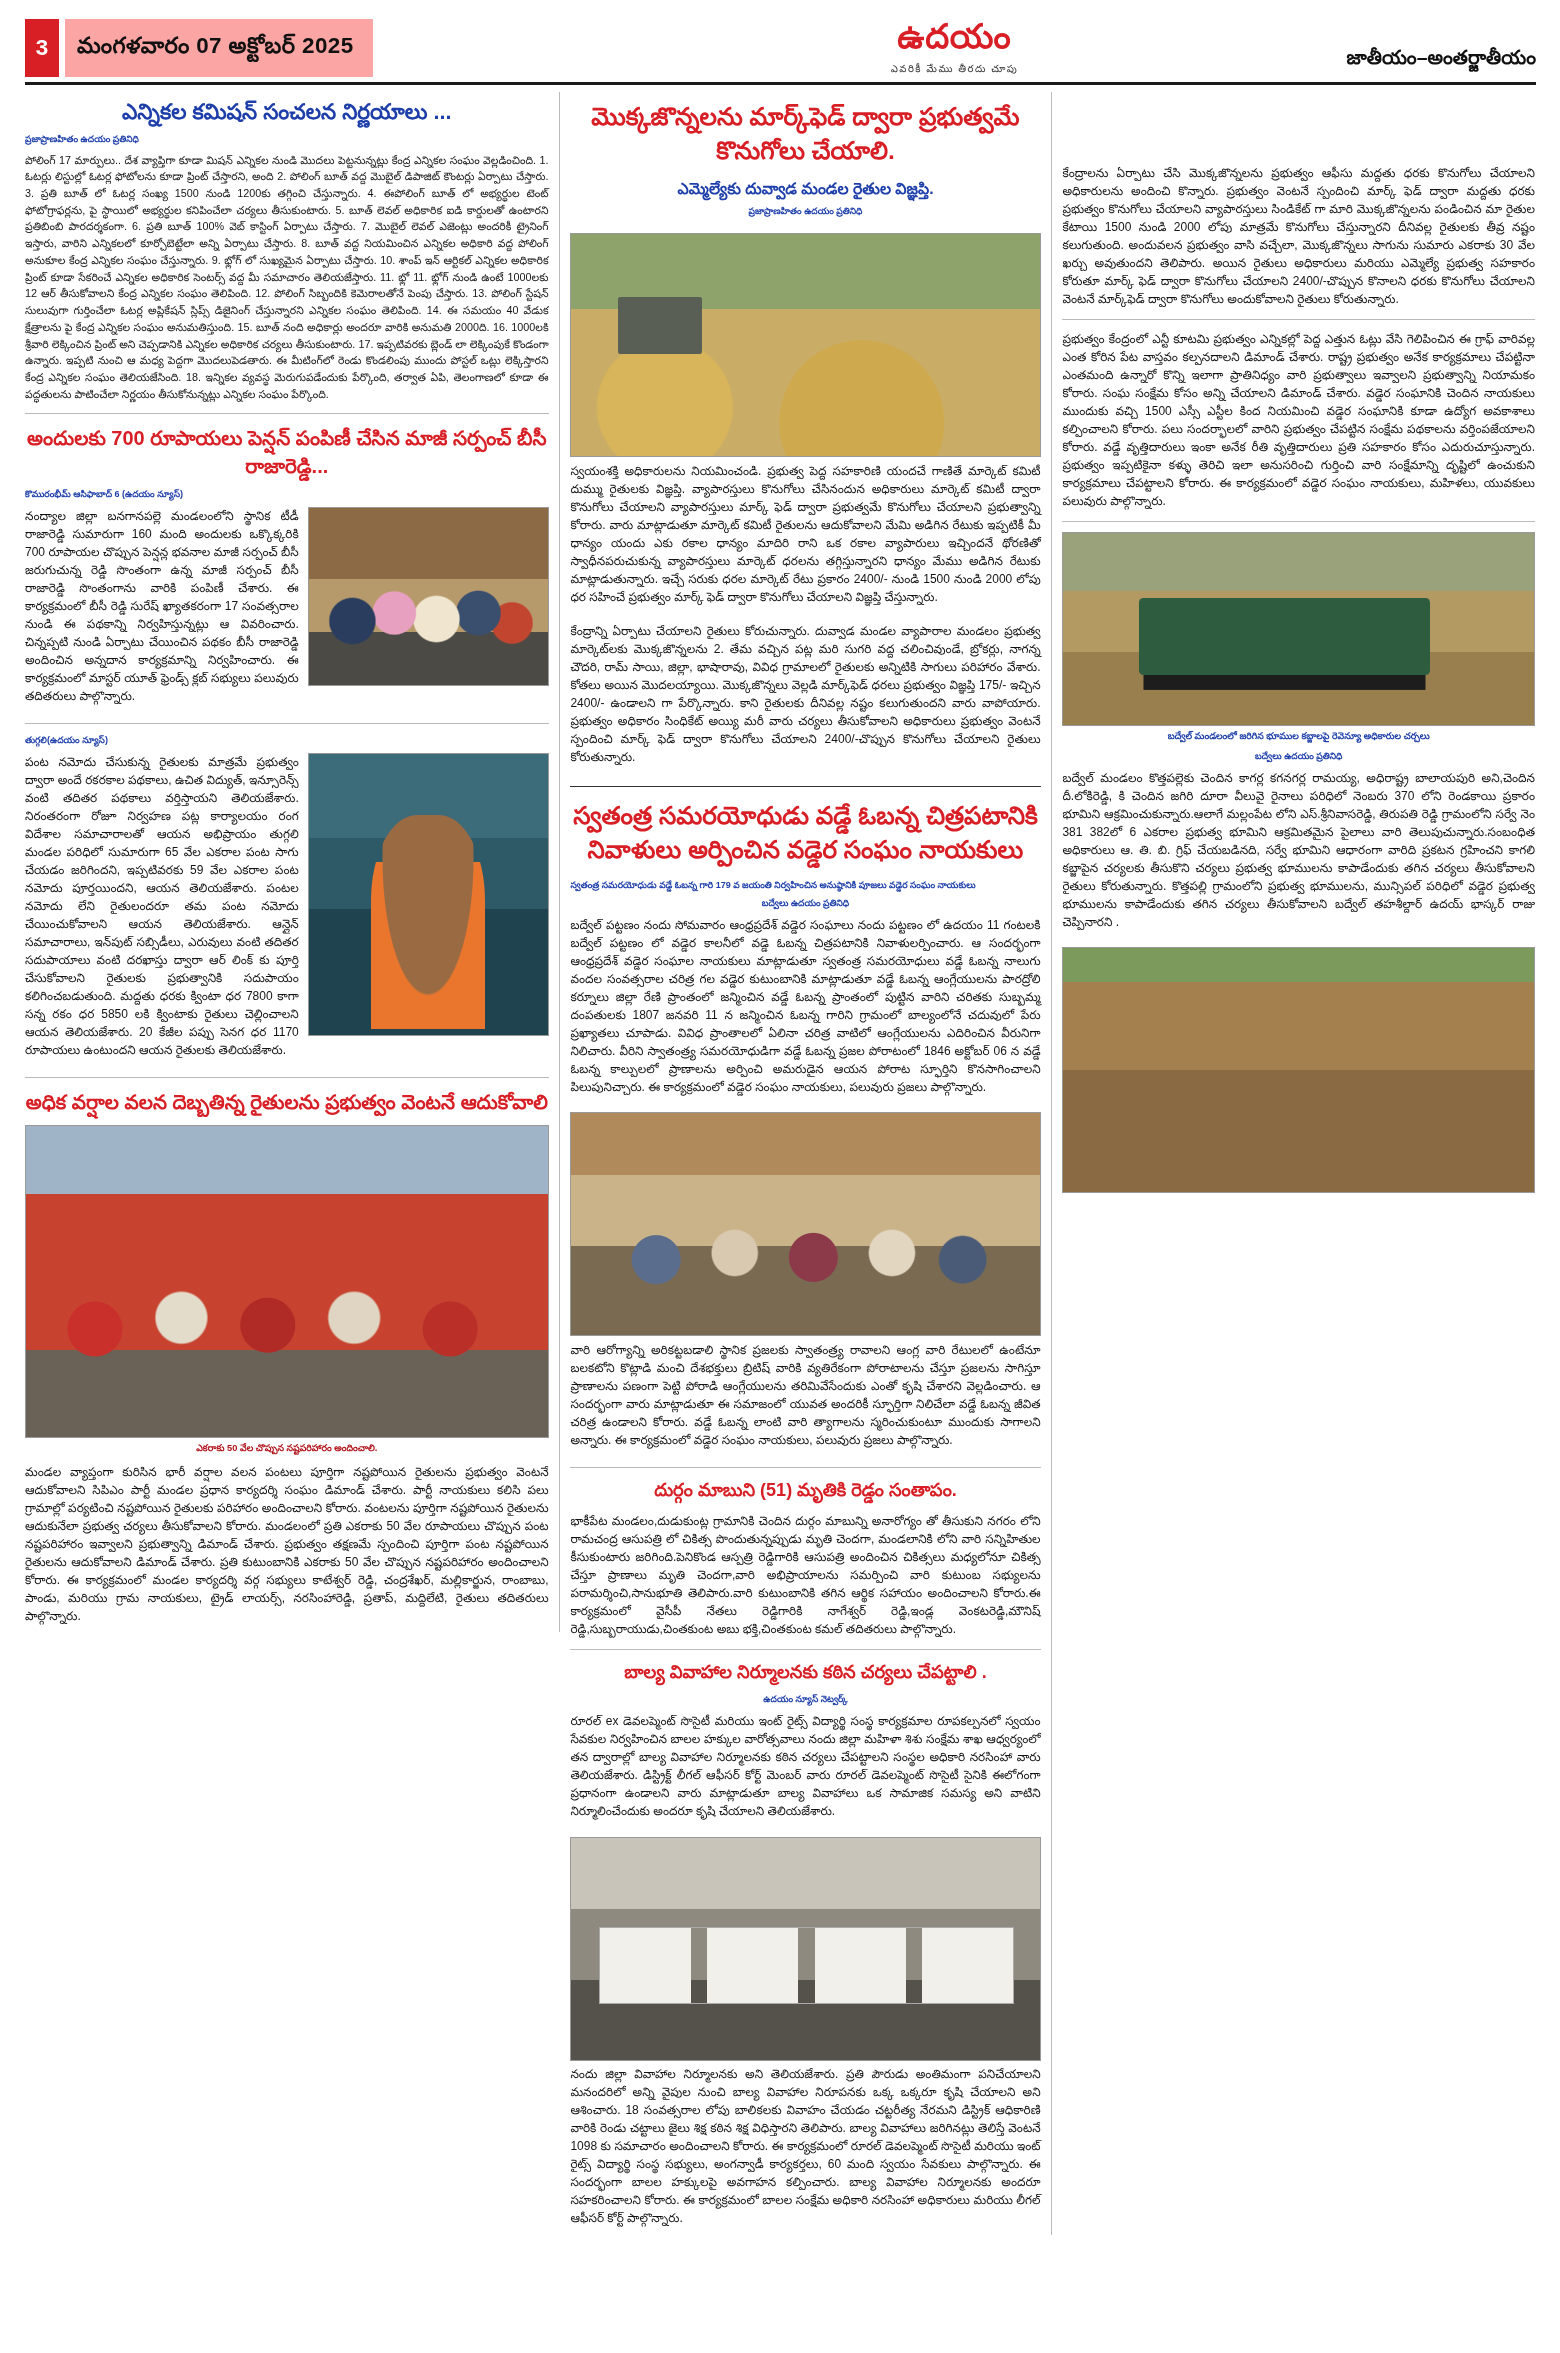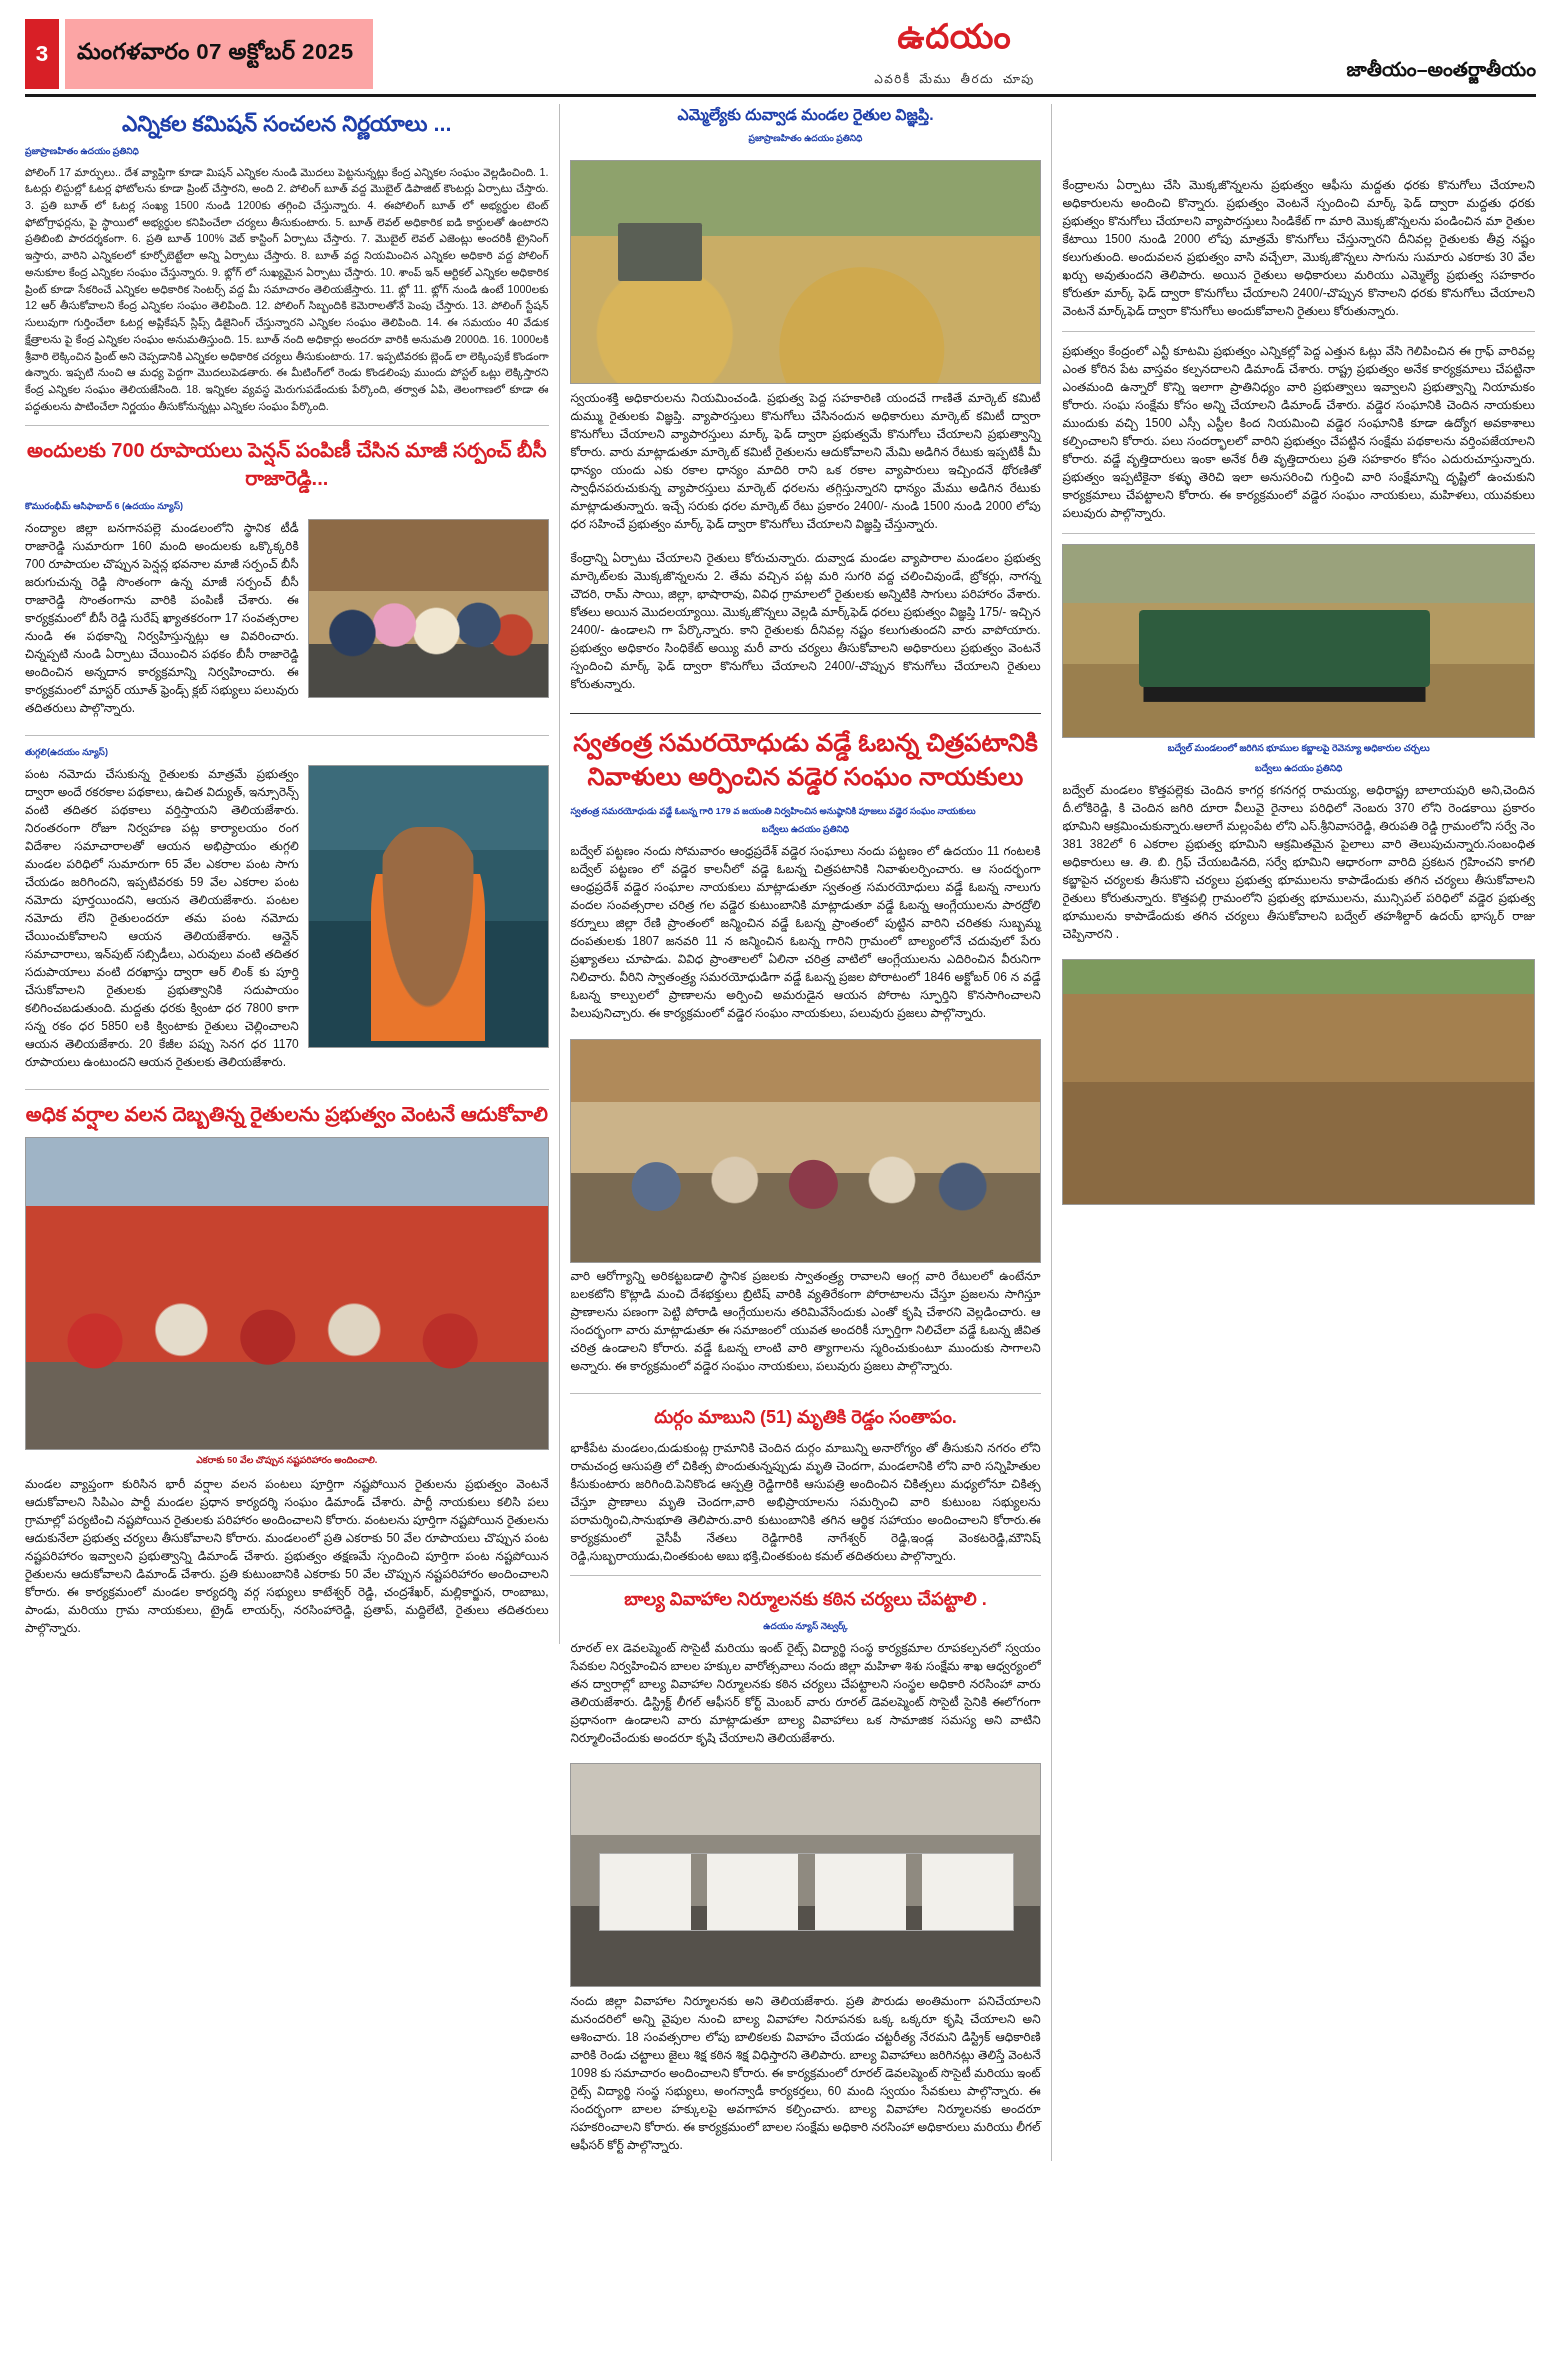--- a/index.html
+++ b/index.html
@@ -55,25 +55,24 @@
     min-width: 246px;
   }
   .logo-main {
     font-size: 34px;
     font-weight: bold;
     color: #d81f26;
     line-height: 1;
     letter-spacing: 0.7px;
   }
   .logo-sub {
-    font-size: 12px;
+    font-size: 10px;
     color: #333;
     letter-spacing: 1.5px;
-    margin-top: 20px;
-    font-family: Liberation Mono, monospace;
+    margin-top: 10px;
   }
   .masthead-right {
     flex: 1;
     display: flex;
     align-items: flex-end;
     justify-content: flex-end;
     font-size: 19.4px;
     font-weight: bold;
     color: #111;
     padding-bottom: 4.5px;
@@ -312,20 +311,21 @@
       <div class="h-red h-red-l">అధిక వర్షాల వలన దెబ్బతిన్న రైతులను ప్రభుత్వం వెంటనే ఆదుకోవాలి</div>
 
       <div class="photo ph-rally"></div>
       <div class="cap">ఎకరాకు 50 వేల చొప్పున నష్టపరిహారం అందించాలి.</div>
 
       <p class="body small">మండల వ్యాప్తంగా కురిసిన భారీ వర్షాల వలన పంటలు పూర్తిగా నష్టపోయిన రైతులను ప్రభుత్వం వెంటనే ఆదుకోవాలని సిపిఎం పార్టీ మండల ప్రధాన కార్యదర్శి సంఘం డిమాండ్ చేశారు. పార్టీ నాయకులు కలిసి పలు గ్రామాల్లో పర్యటించి నష్టపోయిన రైతులకు పరిహారం అందించాలని కోరారు. వంటలను పూర్తిగా నష్టపోయిన రైతులను ఆదుకునేలా ప్రభుత్వ చర్యలు తీసుకోవాలని కోరారు. మండలంలో ప్రతి ఎకరాకు 50 వేల రూపాయలు చొప్పున పంట నష్టపరిహారం ఇవ్వాలని ప్రభుత్వాన్ని డిమాండ్ చేశారు. ప్రభుత్వం తక్షణమే స్పందించి పూర్తిగా పంట నష్టపోయిన రైతులను ఆదుకోవాలని డిమాండ్ చేశారు. ప్రతి కుటుంబానికి ఎకరాకు 50 వేల చొప్పున నష్టపరిహారం అందించాలని కోరారు. ఈ కార్యక్రమంలో మండల కార్యదర్శి వర్గ సభ్యులు కాటేశ్వర్ రెడ్డి, చంద్రశేఖర్, మల్లికార్జున, రాంబాబు, పాండు, మరియు గ్రామ నాయకులు, ట్రైడ్ లాయర్స్, నరసింహారెడ్డి, ప్రతాప్, మద్దిలేటి, రైతులు తదితరులు పాల్గొన్నారు.</p>
     </div>
 
     <div class="col col-mid">
 
+      <div class="h-red h-red-xl">మొక్కజొన్నలను మార్క్‌ఫెడ్ ద్వారా ప్రభుత్వమే కొనుగోలు చేయాలి.</div>
 
       <div class="two-sub">
         <div style="flex:0 0 34%;">
           <div class="headline h-blue-s" style="margin-top:0;">ఎమ్మెల్యేకు దువ్వాడ మండల రైతుల విజ్ఞప్తి.</div>
           <div class="byline center">ప్రజాప్రాణహితం ఉదయం ప్రతినిధి</div>
         </div>
         <div style="flex:1;">
           <div class="photo ph-grain"></div>
         </div>
       </div>

